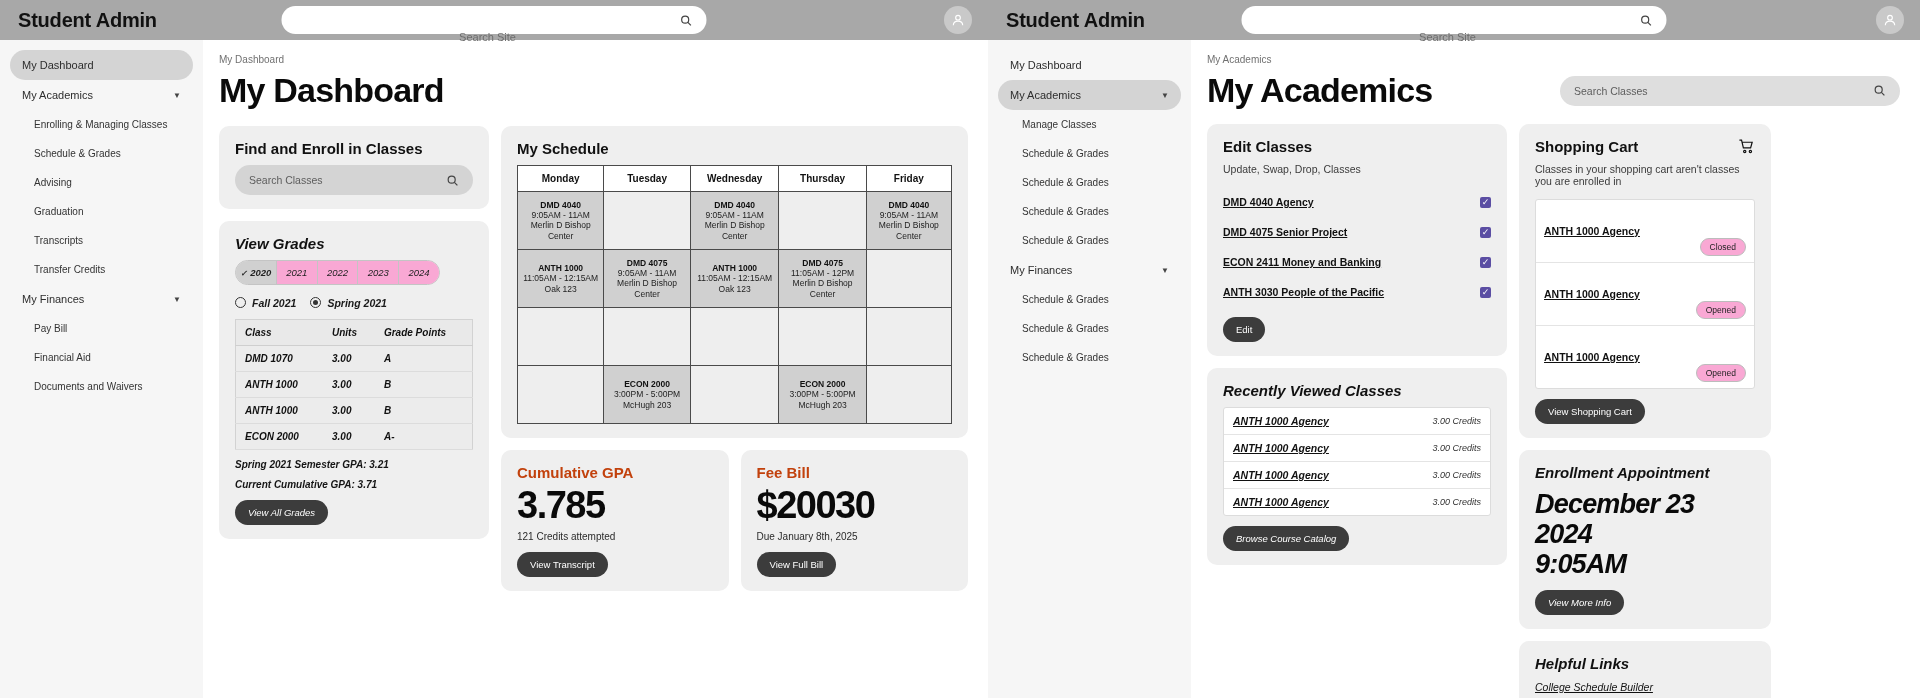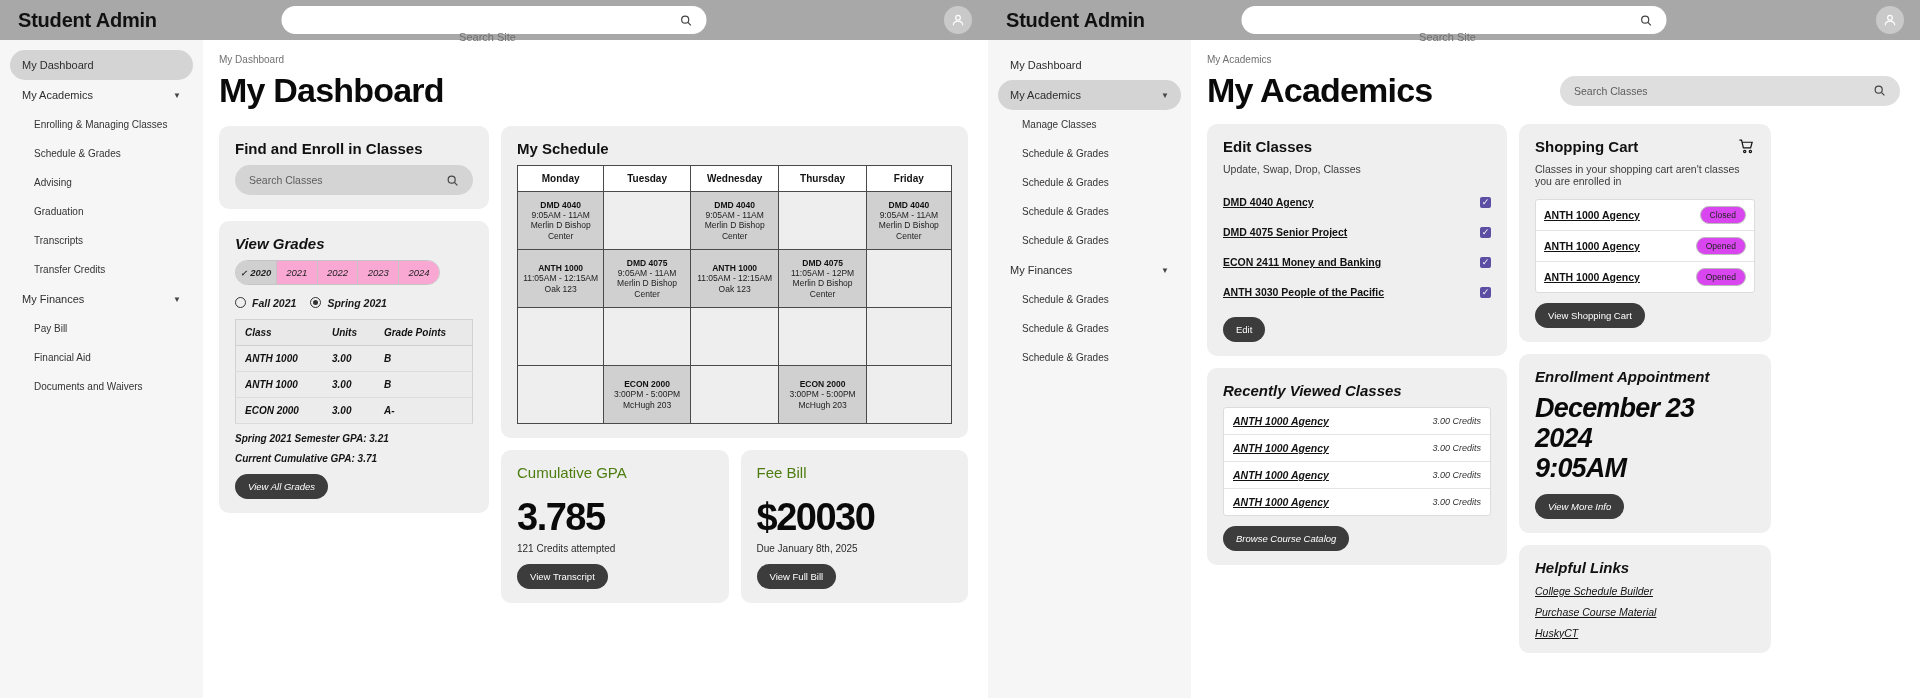--- a/index.html
+++ b/index.html
@@ -108,21 +108,21 @@
   table.sched td {
     border: 1px solid #4a4a4a; height: 58px; vertical-align: middle; text-align: center;
     padding: 3px 2px; background: #eeeeee;
   }
   table.sched td.filled { background: #d0d0d0; }
   .ev-code { font-size: 8.5px; font-weight: 700; color: #111; display: block; }
   .ev-time, .ev-loc { font-size: 8.5px; color: #222; display: block; line-height: 1.25; }
 
   .stat-row { display: flex; gap: 12px; margin-top: 12px; }
   .stat-card { flex: 1; background: #efefef; border-radius: 10px; padding: 14px 16px; }
-  .stat-title { font-size: 15px; font-weight: 400; color: #4d7c0f; margin-bottom: 16px; }
+  .stat-title { font-size: 15px; font-weight: 700; color: #c2410c; margin-bottom: 4px; }
   .stat-big { font-size: 38px; font-weight: 700; color: #0a0a0a; letter-spacing: -1.5px; line-height: 1.1; }
   .stat-note { font-size: 10px; color: #2b2b2b; margin-top: 4px; }
 
   
   .acad-cols { display: flex; gap: 12px; }
   .acad-left { width: 300px; }
   .acad-right { width: 252px; }
 
   .link-row {
     display: flex; align-items: center; justify-content: space-between;
@@ -144,22 +144,22 @@
   .rv-credits { font-size: 9px; color: #333; }
 
   .cart-head { display: flex; justify-content: space-between; }
   .cart-list { border: 1px solid #dcdcdc; border-radius: 3px; background: #fff; margin-top: 10px; }
   .cart-row {
     display: flex; align-items: center; justify-content: space-between;
     padding: 6px 8px; border-bottom: 1px solid #e4e4e4;
   }
   .cart-row:last-child { border-bottom: none; }
   .badge {
-    font-size: 8.5px; color: #222; background: #d946ef; border: 1px solid #bcbcbc;
-    padding: 3px 9px; border-radius: 10px;
+    font-size: 8.5px; color: #222; background: #f9a8d4; border: 1px solid #bcbcbc;
+    padding: 3px 9px; border-radius: 10px; margin-top: 32px;
   }
   .appt-big { font-size: 27px; font-weight: 700; color: #0a0a0a; letter-spacing: -0.8px; line-height: 1.12; }
   .help-link { font-size: 10.5px; color: #111; text-decoration: underline; display: block; margin-top: 9px; }
   .mt12 { margin-top: 12px; font-style: italic; }
   .icon-svg { display: block; }
 </style>
 </head>
 <body>
 
 <div class="screen">
@@ -252,20 +252,25 @@
                   <span>Spring 2021</span>
                 </div>
               </div>
 
               <table class="grades">
                 <tbody>
                     <tr>
                   <th>Class</th>
                   <th>Units</th>
                   <th>Grade Points</th>
+                </tr>
+                <tr>
+                  <td>DMD 1070</td>
+                  <td>3.00</td>
+                  <td>A</td>
                 </tr>
                 <tr>
                   <td>ANTH 1000</td>
                   <td>3.00</td>
                   <td>B</td>
                 </tr>
                 <tr>
                   <td>ANTH 1000</td>
                   <td>3.00</td>
                   <td>B</td>

